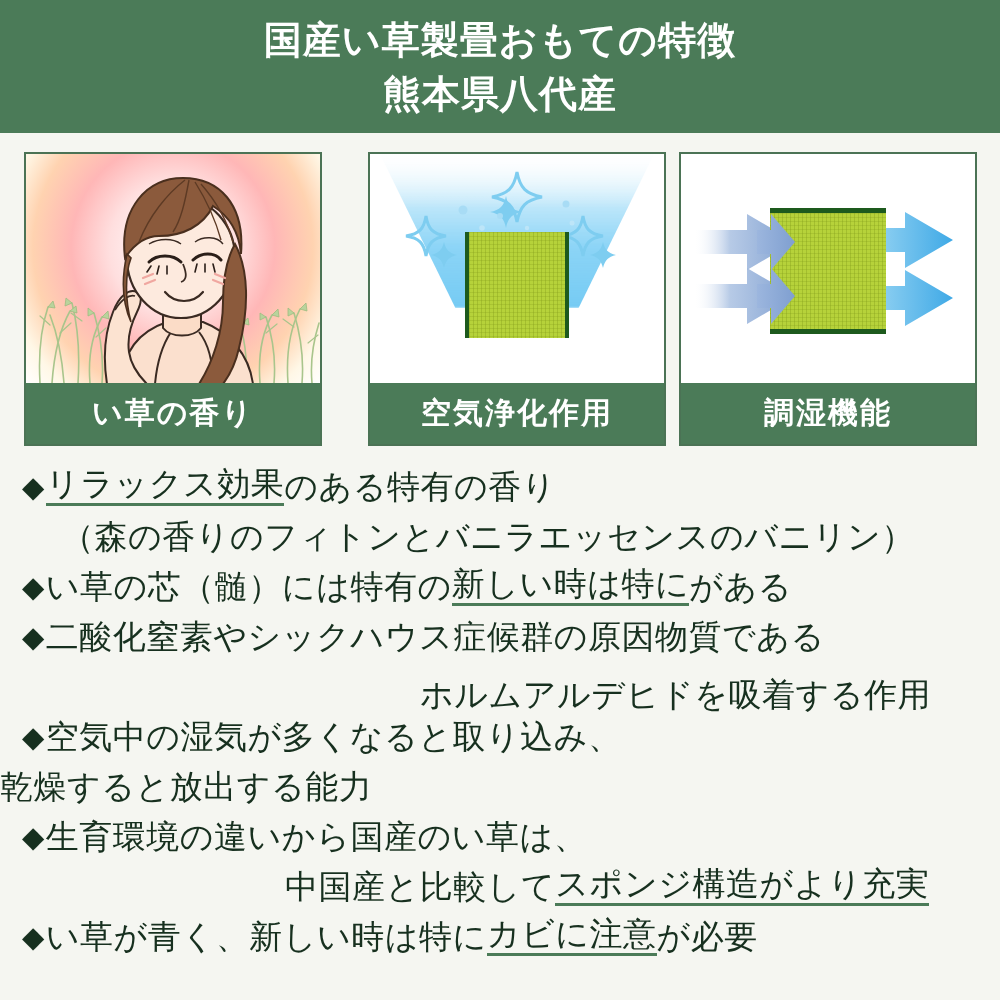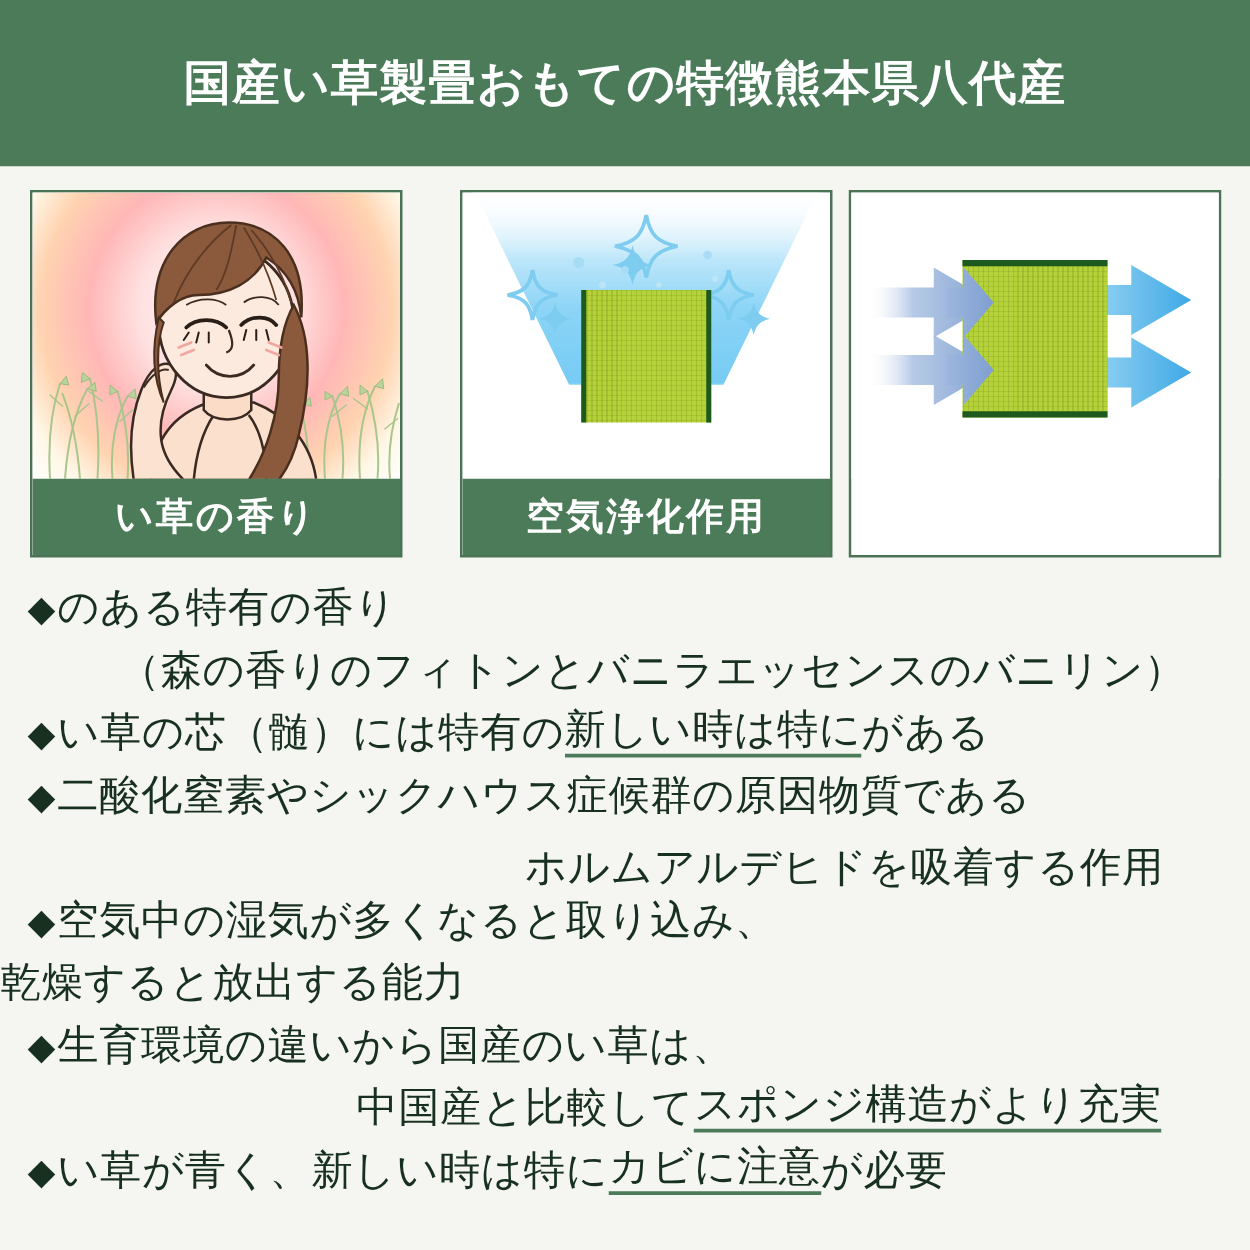--- a/index.html
+++ b/index.html
@@ -23,20 +23,21 @@
   }
 
   
   .header {
     position: absolute;
     left: 0; top: 0;
     width: 1000px;
     height: 133px;
     background: #4b7b58;
     display: flex;
+    flex-direction: column;
     align-items: center;
     justify-content: center;
     box-sizing: border-box;
     padding-top: 2px;
   }
   .header-line {
     color: #ffffff;
     font-size: 38px;
     font-weight: 700;
     letter-spacing: 1px;
@@ -152,21 +153,21 @@
   .line {
     font-size: 33px;
     line-height: 1.0;
     height: 50px;
     white-space: nowrap;
     display: flex;
     align-items: center;
     letter-spacing: 0.5px;
   }
   .line.bullet { padding-left: 22px; }
-  .line.indent-1 { padding-left: 95px; }
+  .line.indent-1 { padding-left: 61px; }
   .line.indent-2 { padding-left: 420px; align-items: flex-end; }
   .line.indent-3 { }
   .line.indent-4 { padding-left: 285px; }
   .dia {
     font-family: "DejaVu Sans", sans-serif;
     font-size: 29px;
     margin-right: 1px;
     color: #17301f;
   }
   .ul {
@@ -352,26 +353,28 @@
           <defs>
             <linearGradient id="gIn2" x1="0" y1="0" x2="1" y2="0">
               <stop offset="0%" stop-color="#9cb6de"></stop>
               <stop offset="100%" stop-color="#7f9fd0"></stop>
             </linearGradient>
           </defs>
           <path d="M90 60 L114 88 L90 116 L90 100 L76 100 L76 76 L90 76 Z" fill="url(#gIn2)"></path>
           <path d="M90 114 L114 142 L90 170 L90 154 L76 154 L76 130 L90 130 Z" fill="url(#gIn2)"></path>
         </svg>
       </div>
+      <div class="panel-label">調湿機能</div>
     </div>
   </div>
 
   <div class="body-text">
       <div class="line bullet">
         <span class="dia">◆</span>
+        <span class="ul">リラックス効果</span>
         <span>のある特有の香り</span>
       </div>
       <div class="line indent-1">
         <span>（森の香りのフィトンとバニラエッセンスのバニリン）</span>
       </div>
       <div class="line bullet">
         <span class="dia">◆</span>
         <span>い草の芯（髄）には特有の</span>
         <span class="ul">新しい時は特に</span>
         <span>がある</span>

